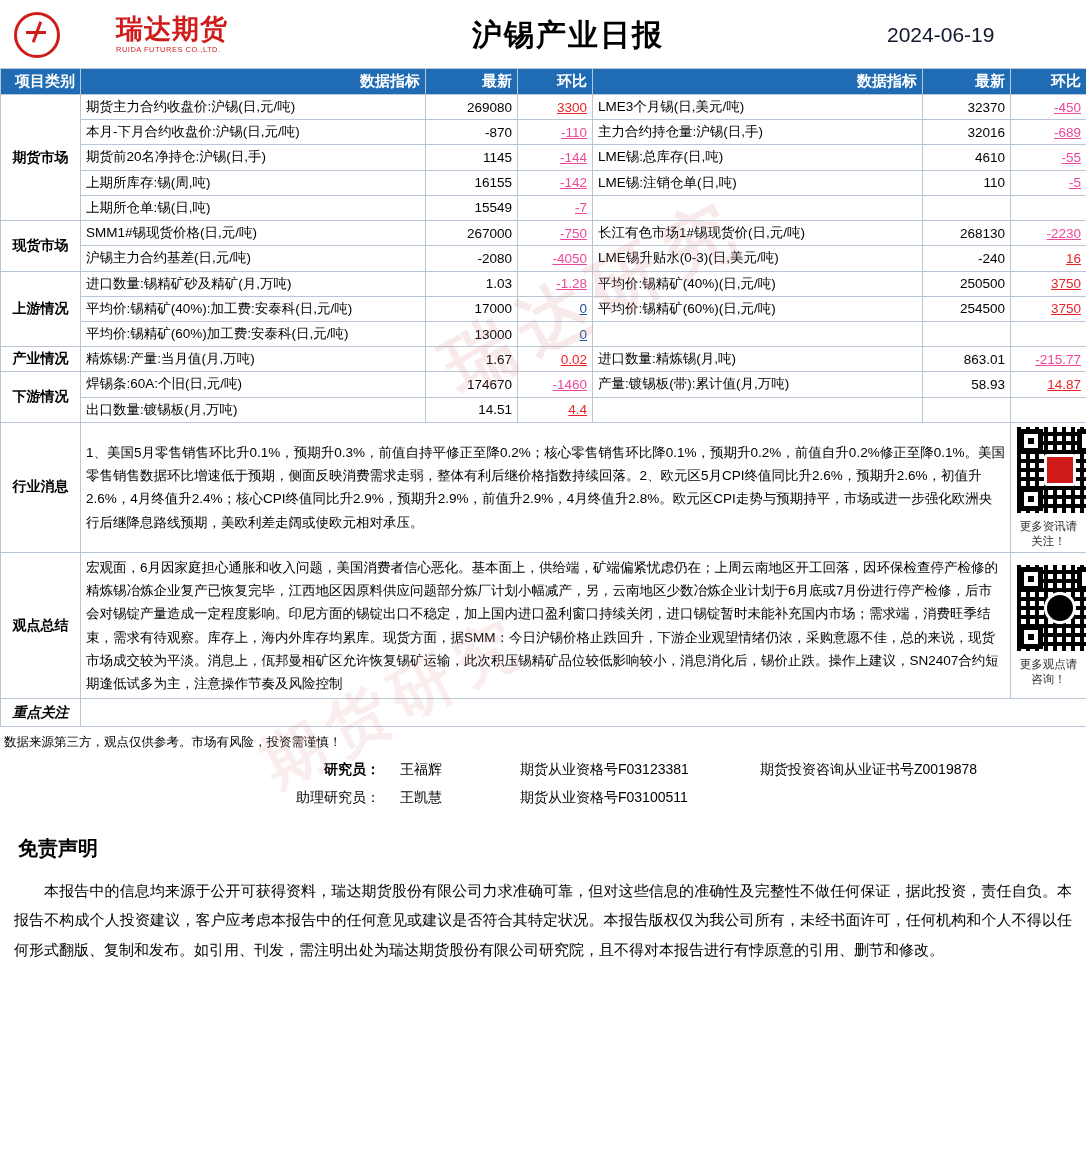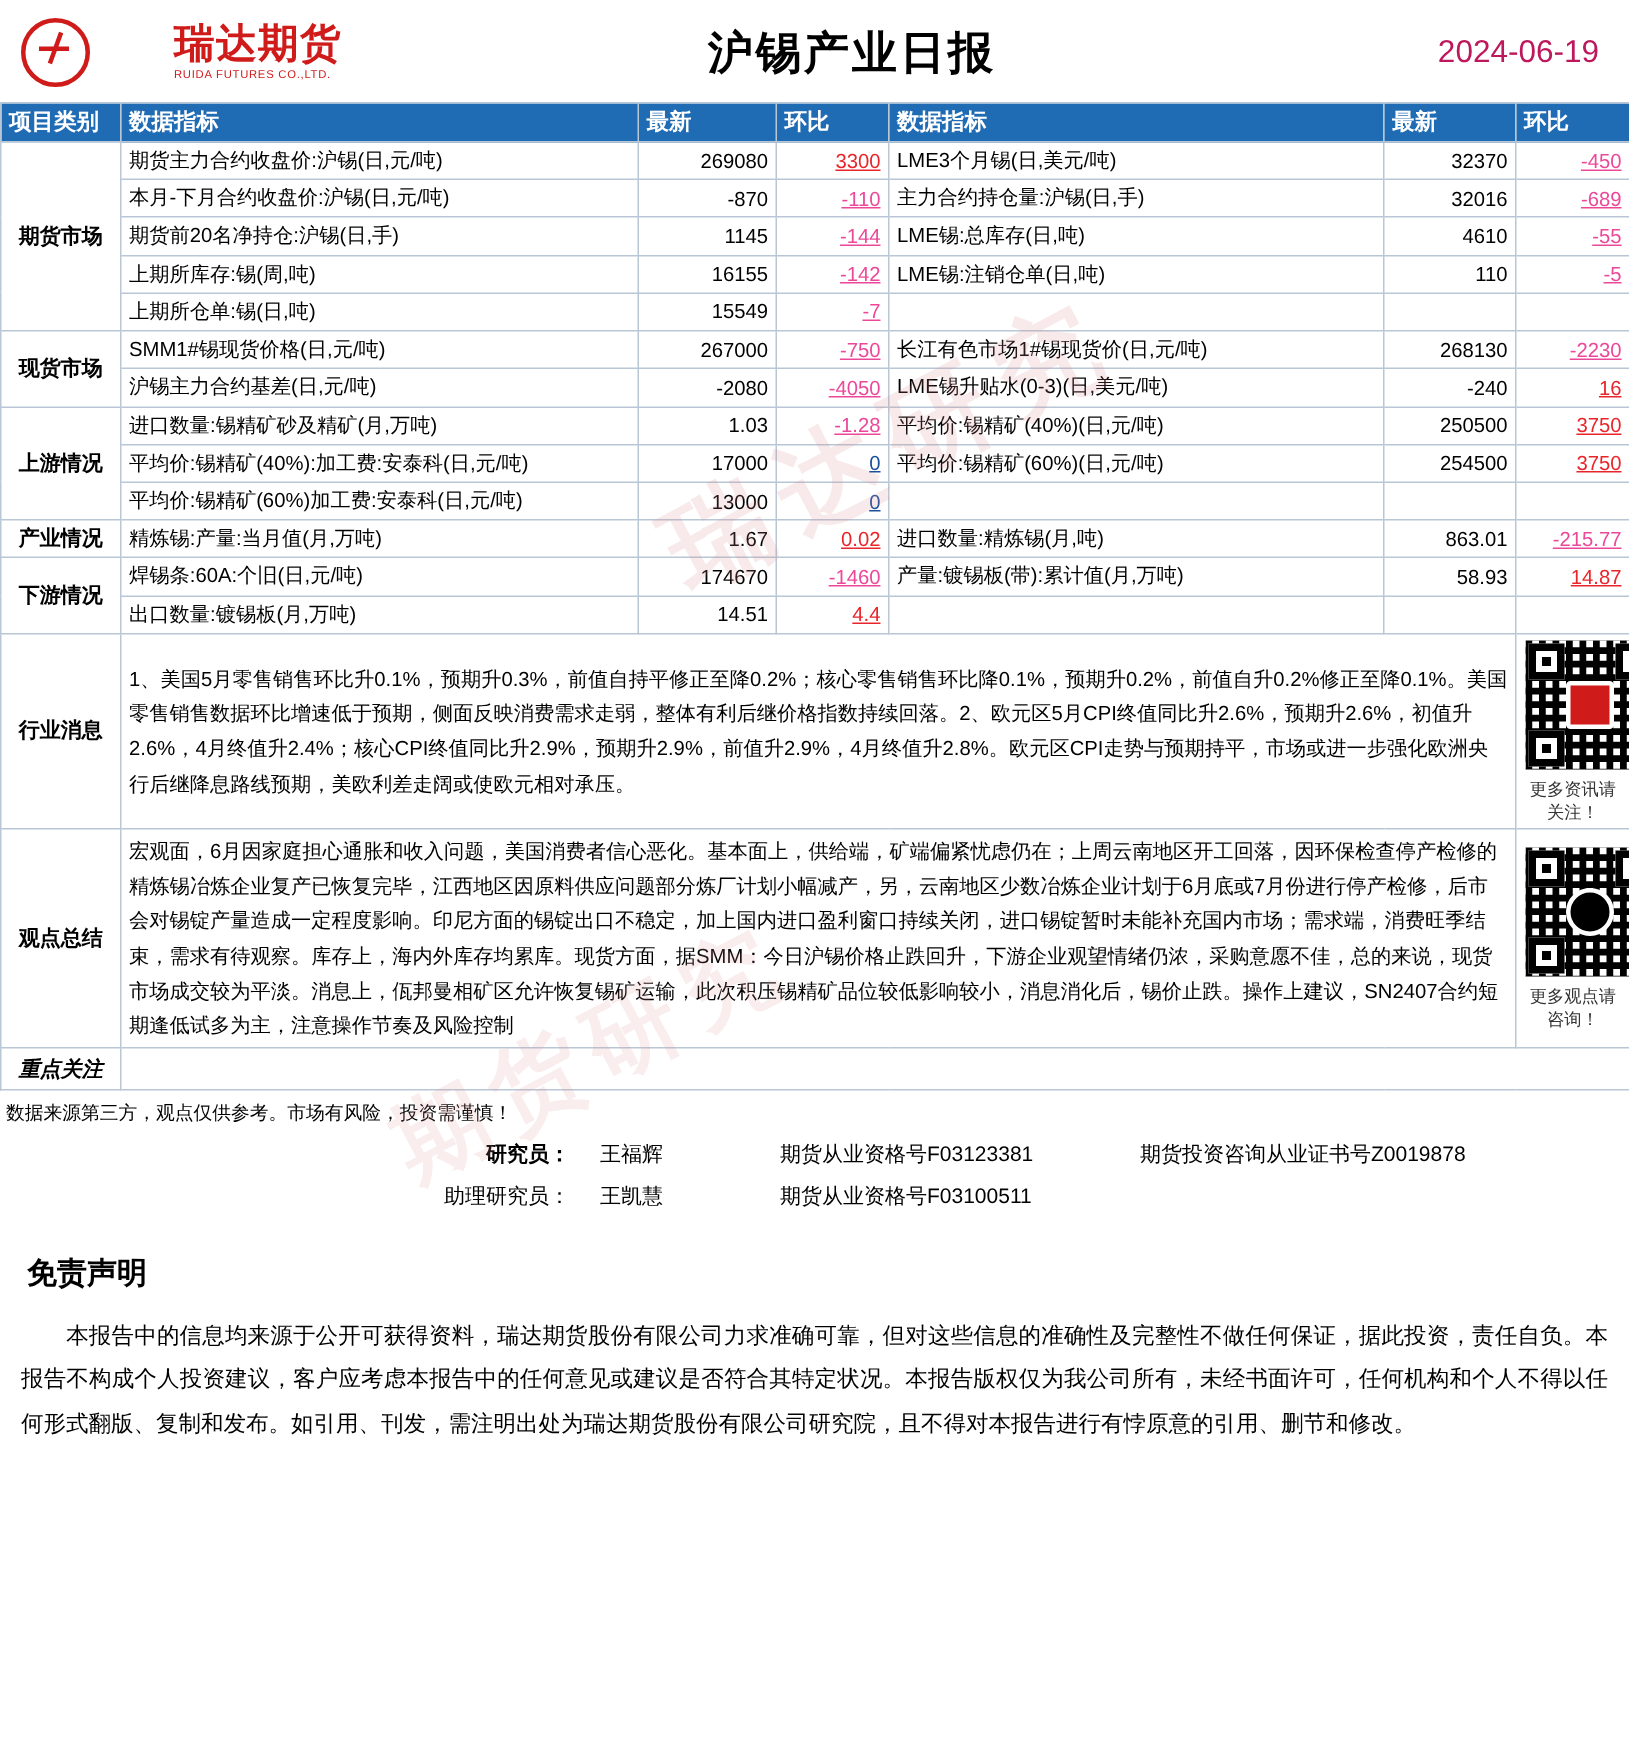--- a/index.html
+++ b/index.html
@@ -80,23 +80,23 @@
   .doc-title {
     flex: 1;
     text-align: center;
     font-size: 30px;
     font-weight: bold;
     letter-spacing: 2px;
   }
   .doc-date {
     width: 185px;
     flex: 0 0 185px;
-    text-align: right;
+    text-align: left;
     font-size: 21px;
-    color: #be185d;
+    color: #0f172a;
     padding-right: 6px;
     box-sizing: border-box;
   }
 
   
   table.main {
     width: 1086px;
     border-collapse: collapse;
     table-layout: fixed;
     font-size: 13.5px;
@@ -106,21 +106,21 @@
     padding: 3px 5px;
     vertical-align: middle;
     box-sizing: border-box;
   }
   thead th {
     background: #1f6bb4;
     color: #fff;
     font-weight: bold;
     font-size: 15px;
     height: 17px;
-    text-align: left;
+    text-align: right;
     border: 1px solid #1f6bb4;
   }
   .col-cat   { width: 80px; }
   .col-ind   { width: 345px; }
   .col-val   { width: 92px; }
   .col-chg   { width: 75px; }
   .col-ind2  { width: 330px; }
   .col-val2  { width: 88px; }
   .col-chg2  { width: 76px; }
 

